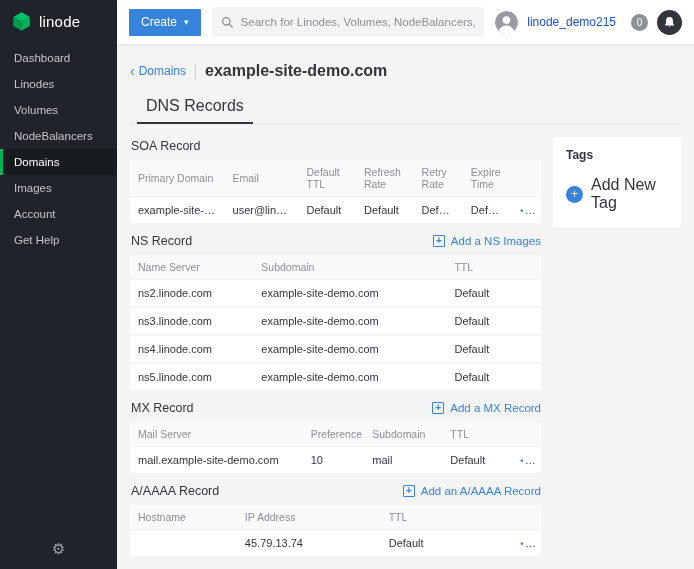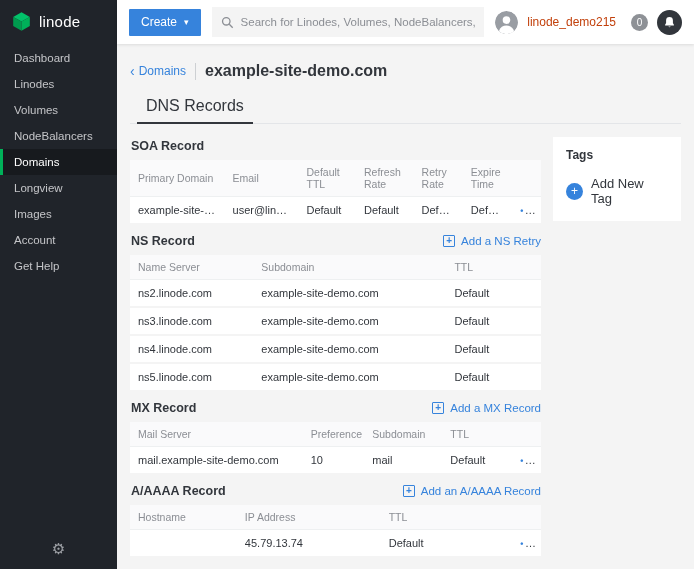--- a/index.html
+++ b/index.html
@@ -21,21 +21,21 @@
   .main { flex:1; display:flex; flex-direction:column; background:#f4f4f4; min-width:0; }
 
   .topbar { height:44px; background:#fff; display:flex; align-items:center; padding:0 12px; gap:11px; box-shadow:0 1px 3px rgba(0,0,0,0.10); position:relative; z-index:3; flex-shrink:0; }
   .create-btn { background:#3683dc; color:#fff; font-size:12px; border:none; border-radius:1px; padding:0 12px; height:27px; display:flex; align-items:center; gap:7px; cursor:pointer; font-family:inherit; }
   .create-caret { font-size:9px; line-height:1; }
   .search-box { flex:1; max-width:300px; height:30px; background:#f4f4f4; display:flex; align-items:center; gap:7px; padding:0 9px; }
   .search-box input { flex:1; border:none; background:transparent; outline:none; font-size:11.5px; color:#32363c; font-family:inherit; min-width:0; }
   .search-box input::placeholder { color:#8b8e94; }
   .topbar-right { margin-left:auto; display:flex; align-items:center; gap:9px; }
   .avatar { width:23px; height:23px; border-radius:50%; overflow:hidden; cursor:pointer; flex-shrink:0; }
-  .username { font-size:12px; color:#c2410c; cursor:pointer; }
+  .username { font-size:12px; color:#1d4ed8; cursor:pointer; }
   .count-badge { width:17px; height:17px; border-radius:50%; background:#8e9196; color:#fff; font-size:10px; display:flex; align-items:center; justify-content:center; margin-left:6px; }
   .bell-wrap { width:25px; height:25px; border-radius:50%; background:#32363c; display:flex; align-items:center; justify-content:center; cursor:pointer; }
 
   .content { flex:1; overflow:hidden; padding:10px 13px 0 13px; }
 
   .breadcrumb-row { display:flex; align-items:center; gap:9px; padding:8px 0 12px 0; }
   .back-link { display:flex; align-items:center; gap:4px; color:#3683dc; font-size:12px; cursor:pointer; text-decoration:none; }
   .back-chevron { font-size:14px; line-height:1; }
   .crumb-divider { width:1px; height:17px; background:#cdd0d3; }
   .page-title { font-size:16px; font-weight:700; color:#32363c; }
@@ -43,21 +43,21 @@
   .tabs { display:flex; border-bottom:1px solid #e3e5e8; margin-bottom:6px; }
   .tab { font-size:16px; color:#32363c; padding:5px 9px 7px 9px; margin-left:7px; cursor:pointer; border-bottom:2px solid transparent; margin-bottom:-1px; }
   .tab.active { border-bottom-color:#32363c; }
 
   .columns { display:flex; align-items:flex-start; gap:12px; }
   .tables-col { width:411px; flex-shrink:0; }
   .tags-col { flex:1; margin-top:7px; }
 
   .section { }
   .sec-head { display:flex; align-items:center; justify-content:space-between; padding:9px 0 7px 1px; }
-  .sec-title { font-size:12.5px; font-weight:700; color:#32363c; }
+  .sec-title { font-size:12.5px; font-weight:400; color:#32363c; }
   .add-link { display:flex; align-items:center; gap:6px; color:#3683dc; font-size:11.5px; cursor:pointer; text-decoration:none; }
   .add-box-icon { width:12px; height:12px; border:1px solid #3683dc; border-radius:1px; color:#3683dc; font-size:10px; line-height:10px; text-align:center; font-weight:700; }
 
   table.tbl { width:100%; border-collapse:collapse; table-layout:fixed; }
   .tbl th { background:#fafafb; color:#8b8e94; font-weight:400; font-size:10.5px; text-align:left; padding:6px 8px; border-bottom:1px solid #eef0f1; }
   .tbl td { background:#fff; color:#32363c; font-size:11px; padding:7px 8px; border-bottom:2px solid #f4f4f4; overflow:hidden; white-space:nowrap; text-overflow:ellipsis; }
   .action-cell { text-align:right; }
   .kebab { color:#3683dc; font-size:9px; letter-spacing:1.5px; font-weight:700; cursor:pointer; }
 
   .tbl-soa th:nth-child(1){width:23%} .tbl-soa th:nth-child(2){width:18%}
@@ -69,21 +69,21 @@
   .tbl-mx th:nth-child(1){width:42%} .tbl-mx th:nth-child(2){width:15%}
   .tbl-mx th:nth-child(3){width:19%} .tbl-mx th:nth-child(4){width:17%}
   .tbl-mx th:nth-child(5){width:7%}
   .tbl-a th:nth-child(1){width:26%} .tbl-a th:nth-child(2){width:35%}
   .tbl-a th:nth-child(3){width:32%} .tbl-a th:nth-child(4){width:7%}
 
   .tags-card { background:#fff; padding:11px 13px 15px 13px; }
   .tags-title { font-size:12px; font-weight:700; color:#32363c; margin-bottom:14px; }
   .add-tag { display:flex; align-items:center; gap:8px; cursor:pointer; }
   .add-tag-icon { width:17px; height:17px; border-radius:50%; background:#3683dc; color:#fff; font-size:12px; line-height:17px; text-align:center; flex-shrink:0; }
-  .add-tag-label { font-size:13px; color:#32363c; }
+  .add-tag-label { font-size:16px; color:#32363c; }
 </style>
 </head>
 <body>
 
 <div class="app">
 
   <aside class="sidebar">
     <div class="logo">
       <svg width="21" height="21" viewBox="0 0 24 24">
         <polygon points="12,1.5 21.5,6.8 12,12 2.5,6.8" fill="#02c26a"></polygon>
@@ -91,21 +91,20 @@
         <polygon points="21.5,6.8 12,12 12,22.5 21.5,17.2" fill="#00b159"></polygon>
       </svg>
       <span class="logo-text">linode</span>
     </div>
     <nav class="nav">
         <div class="nav-item">Dashboard</div>
         <div class="nav-item">Linodes</div>
         <div class="nav-item">Volumes</div>
         <div class="nav-item">NodeBalancers</div>
         <div class="nav-item active">Domains</div>
-        <div class="nav-item">Longview</div>
         <div class="nav-item">Images</div>
         <div class="nav-item">Account</div>
         <div class="nav-item">Get Help</div>
       </nav>
     <div class="sidebar-bottom">
       <span class="gear">⚙</span>
     </div>
   </aside>
 
   <div class="main">
@@ -188,21 +187,21 @@
                   </tr>
                 </tbody>
               </table>
           </section>
 
           <section class="section">
             <div class="sec-head">
               <h2 class="sec-title">NS Record</h2>
               <a class="add-link">
                 <span class="add-box-icon">+</span>
-                <span>Add a NS Retry</span>
+                <span>Add a NS Images</span>
               </a>
             </div>
             <table class="tbl tbl-ns">
                 <thead>
                   <tr>
                     <th>Name Server</th>
                     <th>Subdomain</th>
                     <th>TTL</th>
                   </tr>
                 </thead>

